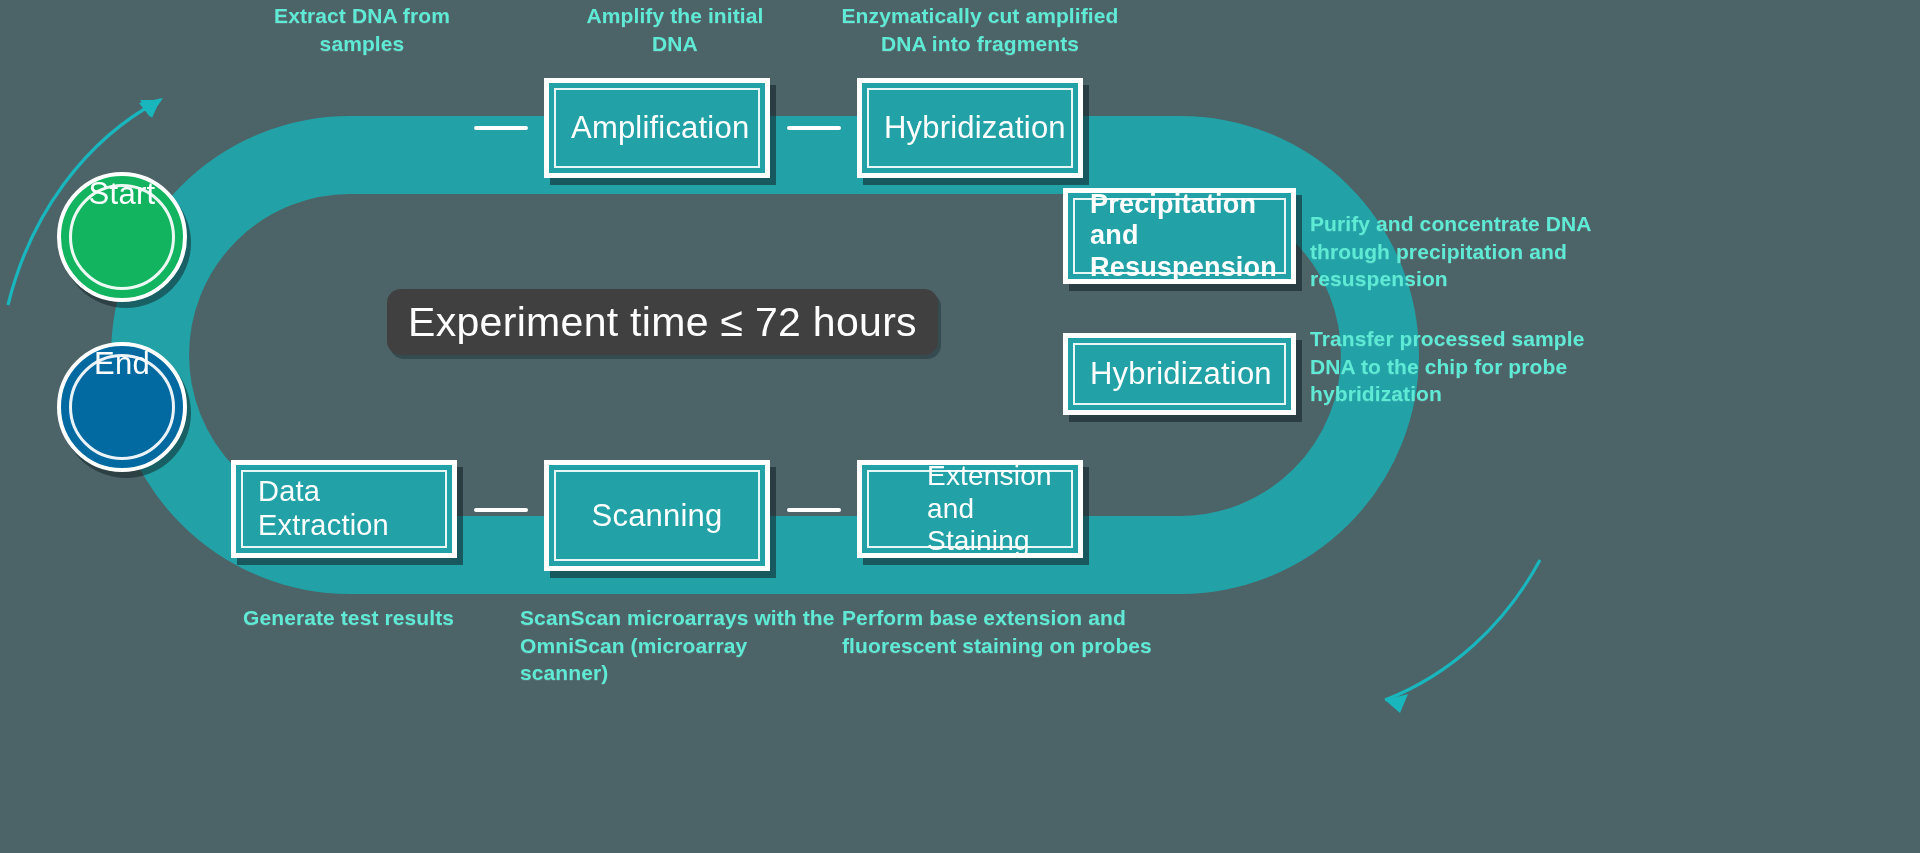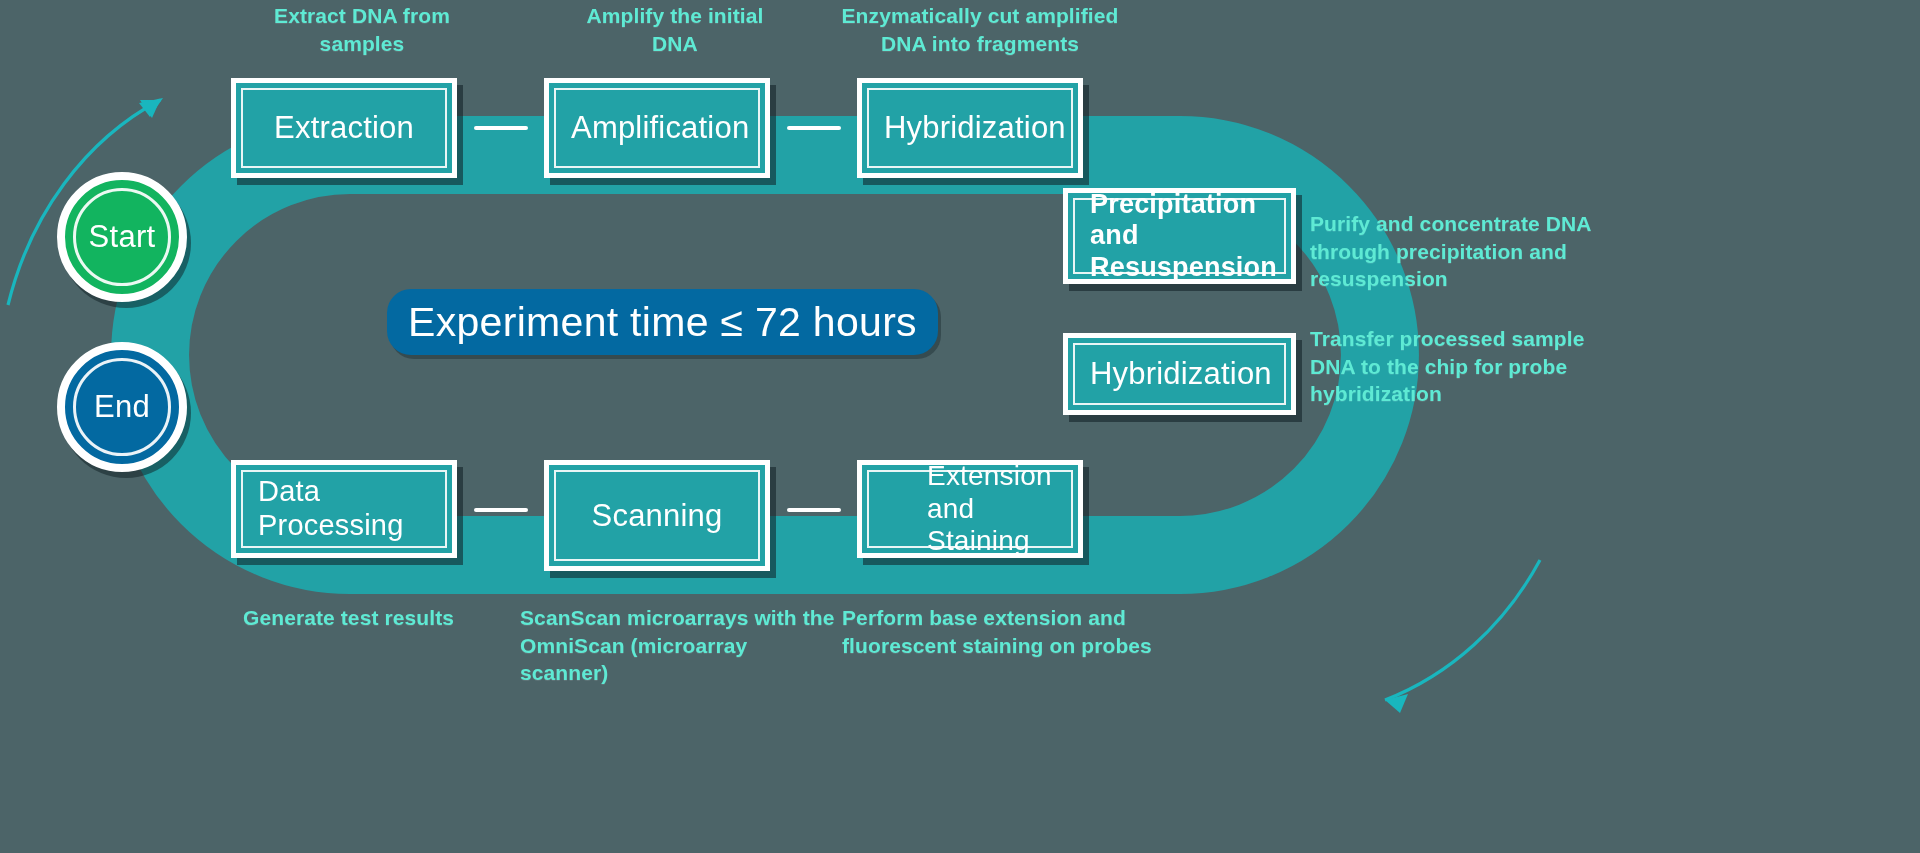--- a/index.html
+++ b/index.html
@@ -47,42 +47,42 @@
   
   .connector{
     position:absolute;
     height:4px;background:#ffffff;border-radius:2px;
   }
 
   
   .circ{
     position:absolute;
     border-radius:50%;
-    border:8px solid #ffffff;
+    border:4px solid #ffffff;
     box-sizing:border-box;
-    display:flex;align-items:center;justify-content:center;
+    display:flex;align-items:flex-start;justify-content:center;
     box-shadow:4px 6px 0 rgba(14,30,34,.5);
   }
   .circ .ring{
     position:absolute;left:8px;top:8px;right:8px;bottom:8px;
     border:3px solid rgba(255,255,255,.92);
     border-radius:50%;
     pointer-events:none;
   }
   .circ .clabel{
     position:relative;color:#fff;font-size:31px;letter-spacing:.3px;
   }
   #circle-start{background:#12B45F;}
   #circle-end{background:#0369a1;}
 
   
   #banner{
     position:absolute;
-    background:#0369a1;
-    border-radius:24px;
+    background:#404040;
+    border-radius:14px;
     display:flex;align-items:center;justify-content:center;
     box-shadow:3px 4px 0 rgba(14,30,34,.35);
   }
   #banner .btext{
     color:#ffffff;font-size:41px;letter-spacing:.3px;white-space:nowrap;
   }
 
   
   .anno{
     position:absolute;
@@ -114,24 +114,20 @@
       <path d="M 160,100 L 140,100 L 152,118 Z" fill="#19B6BE"></path>
       <path d="M 163,98 L 139,103 L 150,117 Z" fill="#19B6BE"></path>
     </g>
 
     <g>
       <path d="M 1540,560 C 1505,625 1450,675 1385,700" fill="none" stroke="#19B6BE" stroke-width="3.2"></path>
       <path d="M 1385,700 L 1408,694 L 1400,713 Z" fill="#19B6BE"></path>
     </g>
   </svg>
 
-  <div class="pbox center" id="box-extraction" style="left:231px;top:78px;width:226px;height:100px;">
-    <div class="inner"></div>
-    <div class="plabel">Extraction</div>
-  </div>
 
   <div class="connector" style="left:474px;top:126px;width:54px;"></div>
 
   <div class="pbox center" id="box-amplification" style="left:544px;top:78px;width:226px;height:100px;">
     <div class="inner"></div>
     <div class="plabel">Amplification</div>
   </div>
 
   <div class="connector" style="left:787px;top:126px;width:54px;"></div>
 
@@ -147,21 +143,21 @@
   </div>
 
   <div class="pbox left" id="box-hybridization" style="left:1063px;top:333px;width:233px;height:82px;">
     <div class="inner"></div>
     <div class="plabel">Hybridization</div>
   </div>
 
   <div class="pbox left" id="box-data" style="left:231px;top:460px;width:226px;height:98px;">
     <div class="inner"></div>
     <div class="plabel" style="font-size:29px;">Data
-Processing</div>
+Extraction</div>
   </div>
 
   <div class="connector" style="left:474px;top:508px;width:54px;"></div>
 
   <div class="pbox center" id="box-scanning" style="left:544px;top:460px;width:226px;height:111px;">
     <div class="inner"></div>
     <div class="plabel">Scanning</div>
   </div>
 
   <div class="connector" style="left:787px;top:508px;width:54px;"></div>

